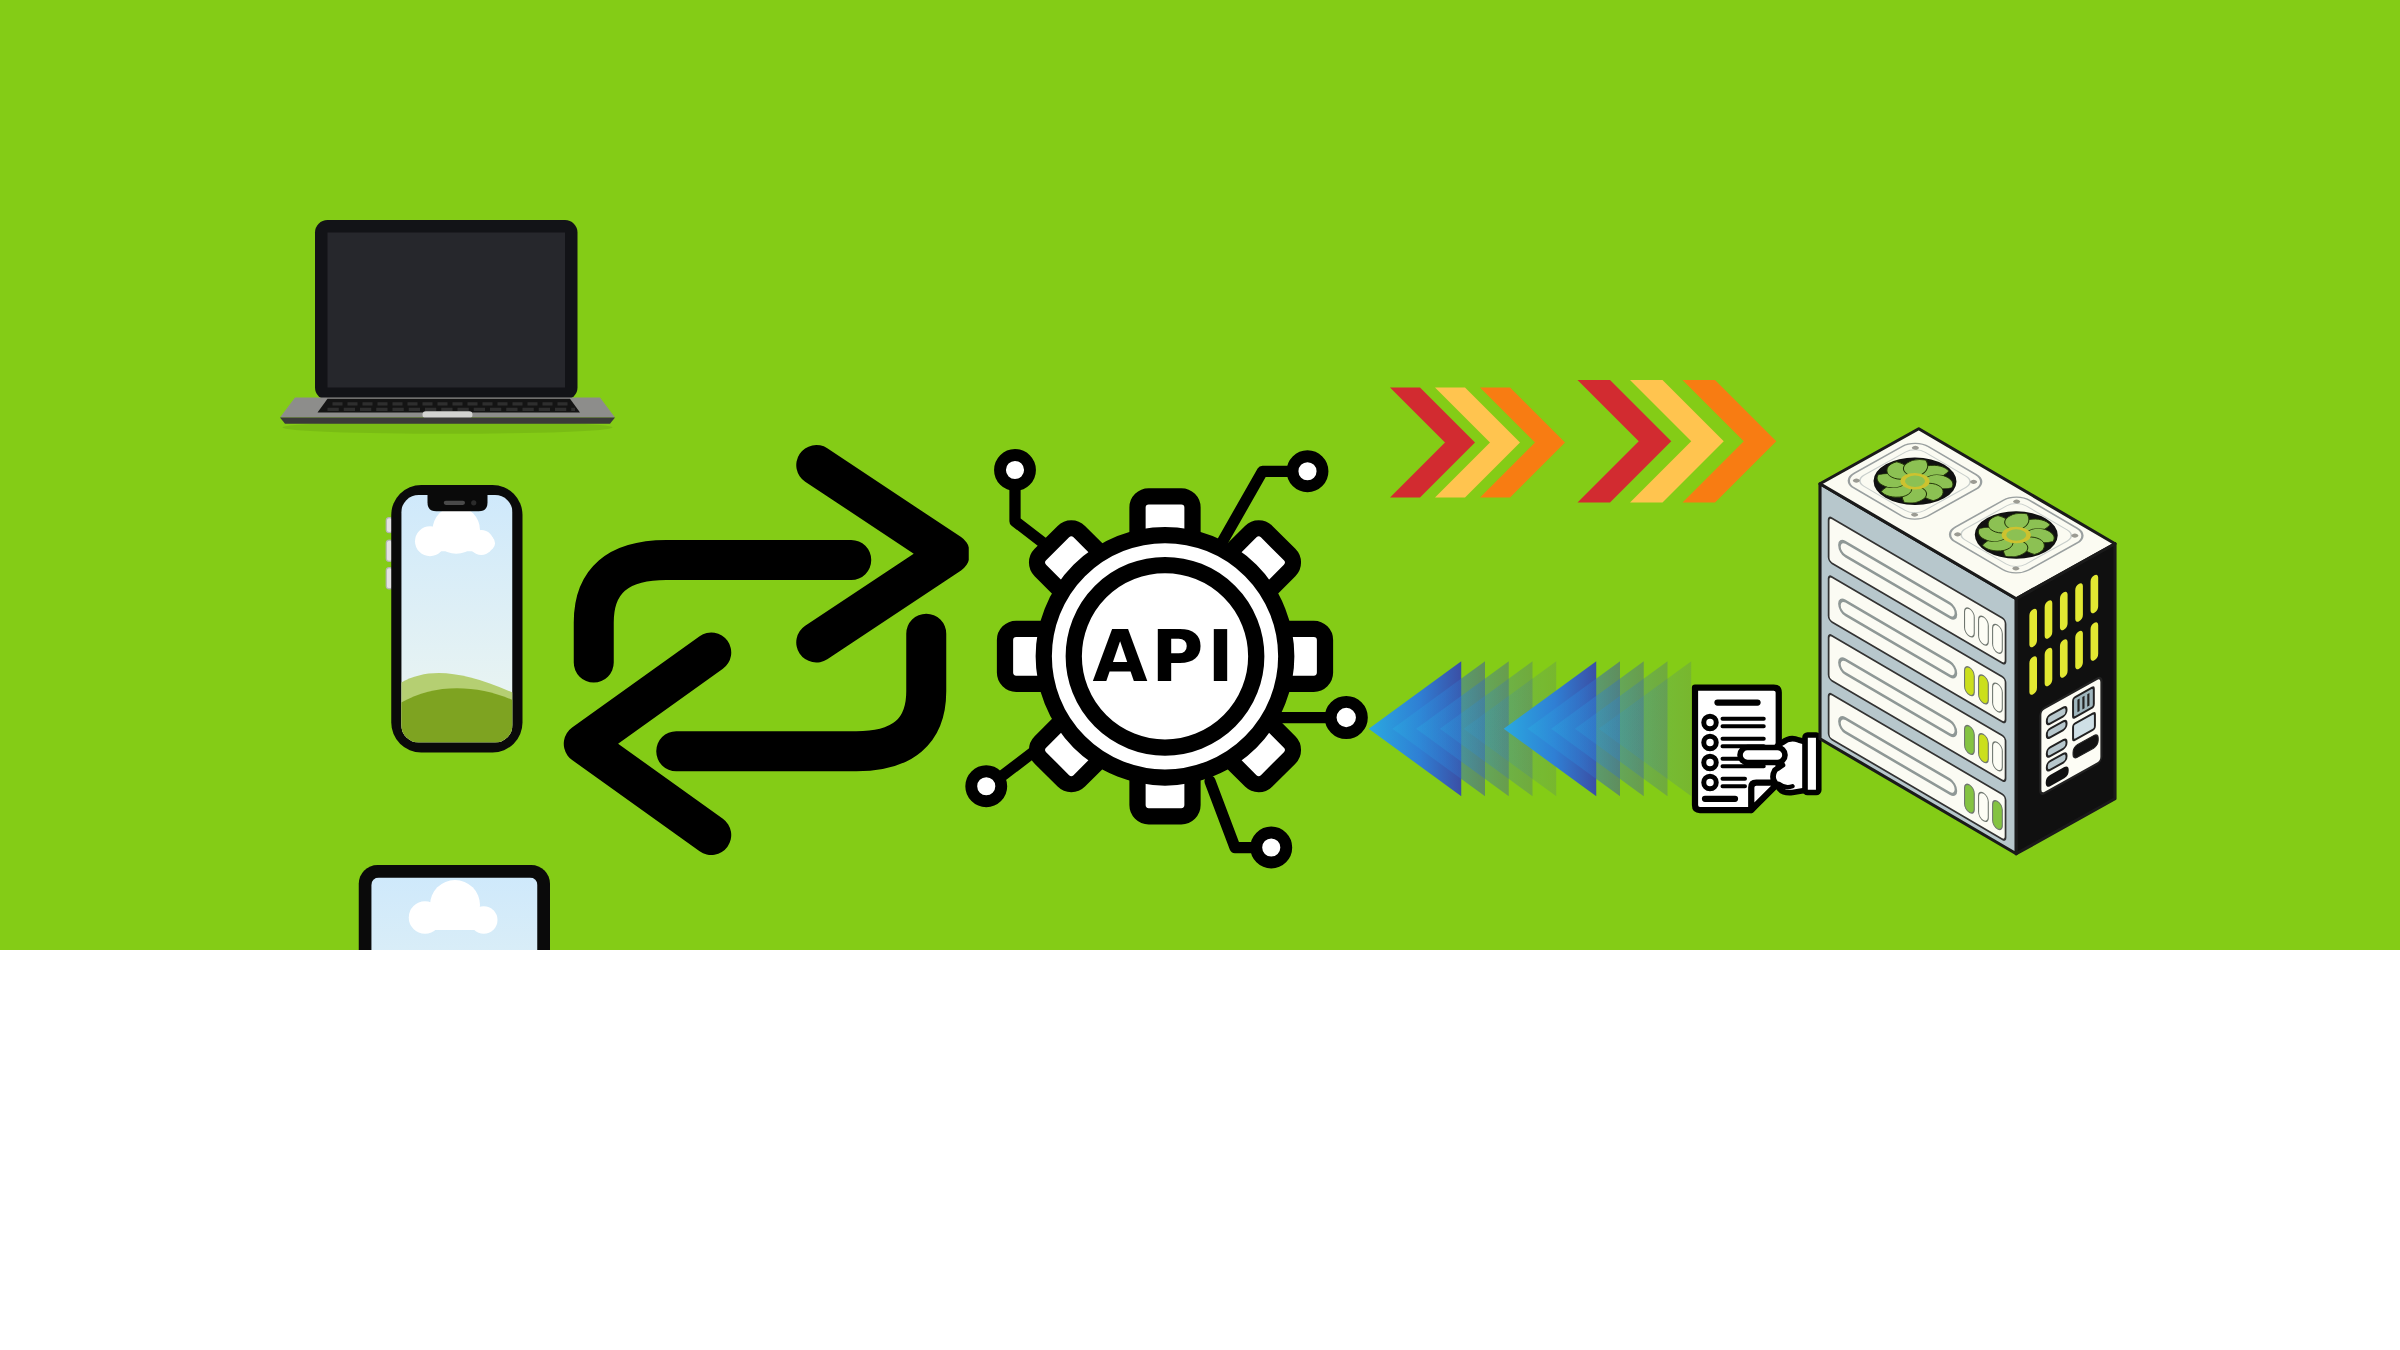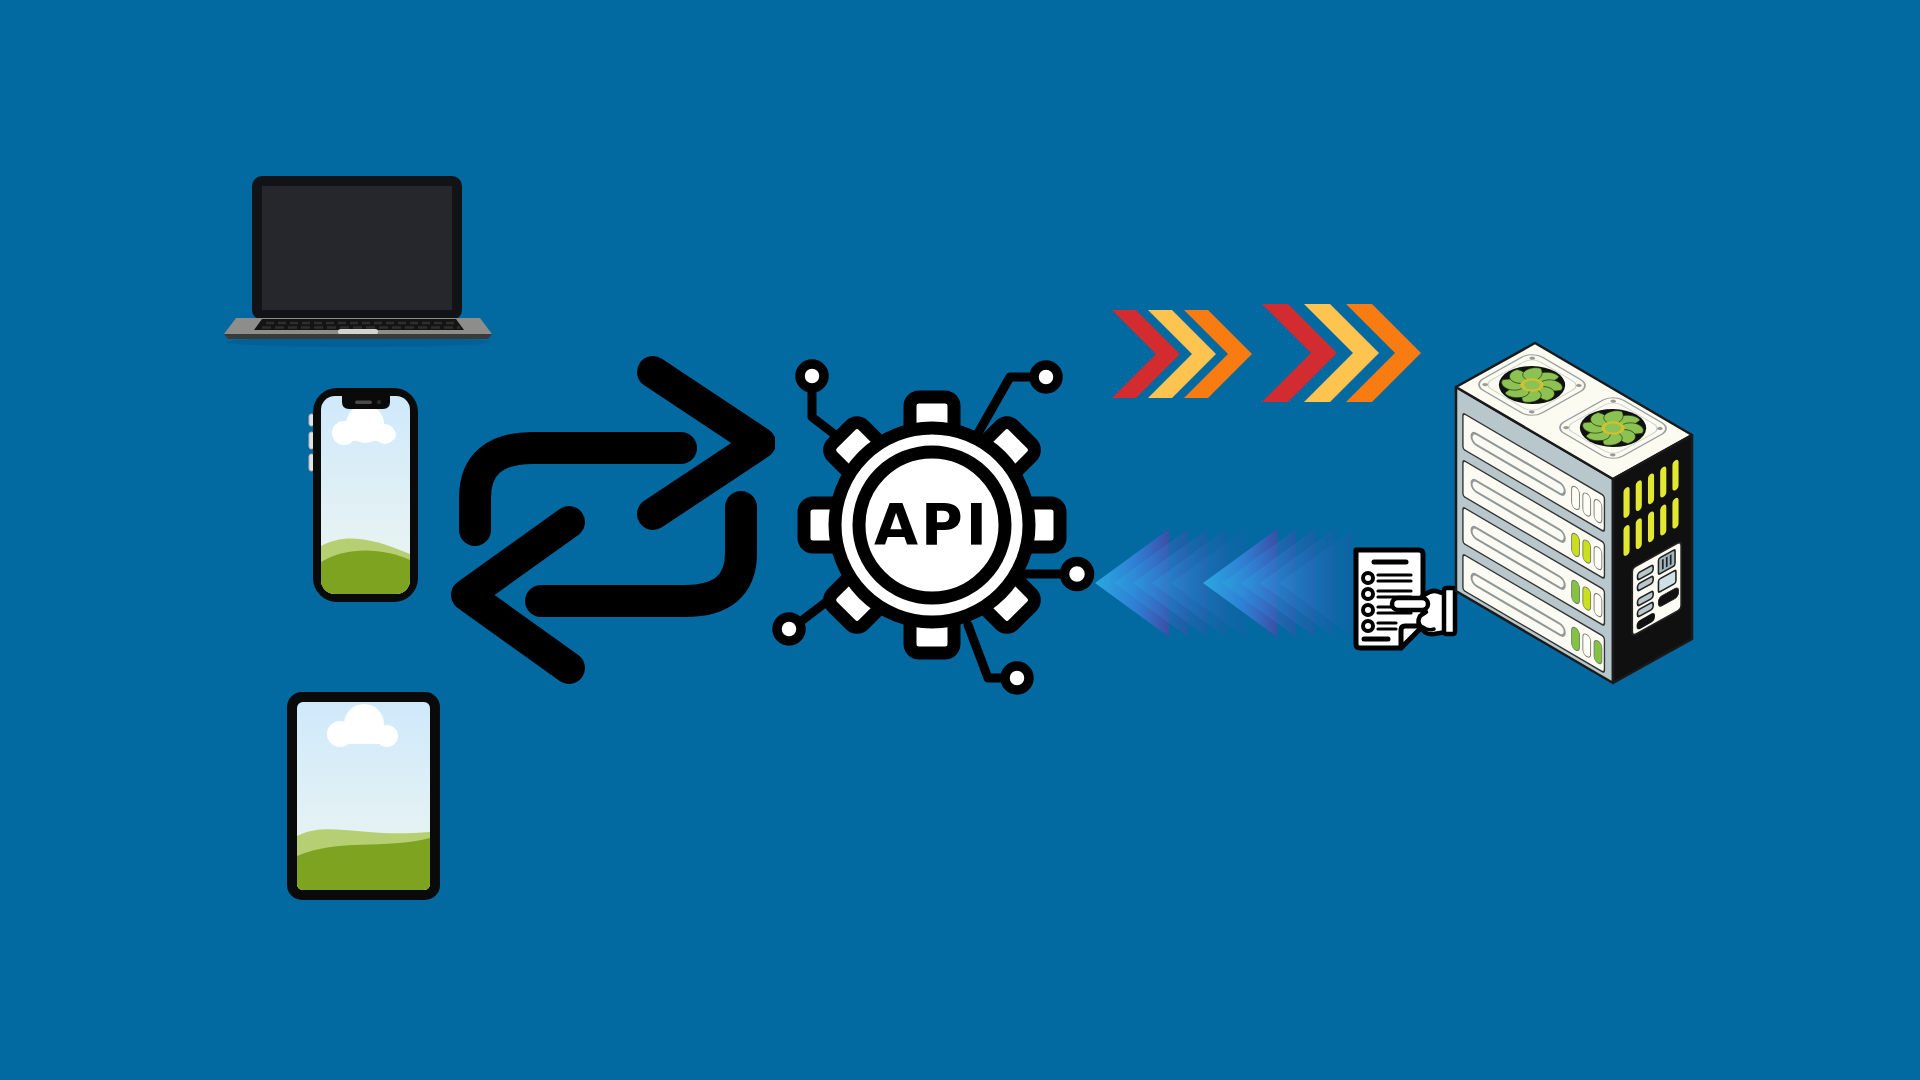--- a/index.html
+++ b/index.html
@@ -1,16 +1,16 @@
 <!DOCTYPE html>
 <html style="--ink: #000000; --chevron-red: #d22b30; --chevron-amber: #ffc44f; --chevron-orange: #f87c12; --blue-light: #2aa9e0; --blue-mid: #2f7fd4; --blue-deep: #3b4fa5; --sky-top: #cfe9fb; --sky-bottom: #eef6f0; --hill-light: #b5cf72; --hill-dark: #7ea321; --fan-green: #8cc153; --vent-yellow: #e2e832; --led-lime: #cbdf1c; --led-green: #84c341; --server-front: #b7c7cc; --server-top: #fbfbf2; --server-side: #101010; --laptop-screen: #26272c; --laptop-body: #8d8d8b;"><head>
 <meta charset="utf-8">
 <style>
   html,body{margin:0;padding:0;background:#fff;}
-  #canvas{position:relative;width:1920px;height:1080px;background:#0369a1;overflow:hidden;
+  #canvas{position:relative;width:1920px;height:760px;background:#84cc16;overflow:hidden;
           font-family:"DejaVu Sans","Liberation Sans",sans-serif;}
   .comp{position:absolute;}
   
   .syncstroke{fill:none;stroke:var(--ink);stroke-width:32;stroke-linecap:round;stroke-linejoin:round;}
   .trace{fill:none;stroke:var(--ink);stroke-width:9;stroke-linecap:round;stroke-linejoin:round;}
   .node{fill:#fff;stroke:var(--ink);stroke-width:9.5;}
   .gearfill{fill:#fff;stroke:var(--ink);stroke-width:13;}
   .api-text{font-family:"DejaVu Sans","Liberation Sans",sans-serif;font-weight:bold;
             font-size:57px;letter-spacing:3px;fill:var(--ink);}
   .doc-line{stroke:var(--ink);stroke-linecap:round;fill:none;}

